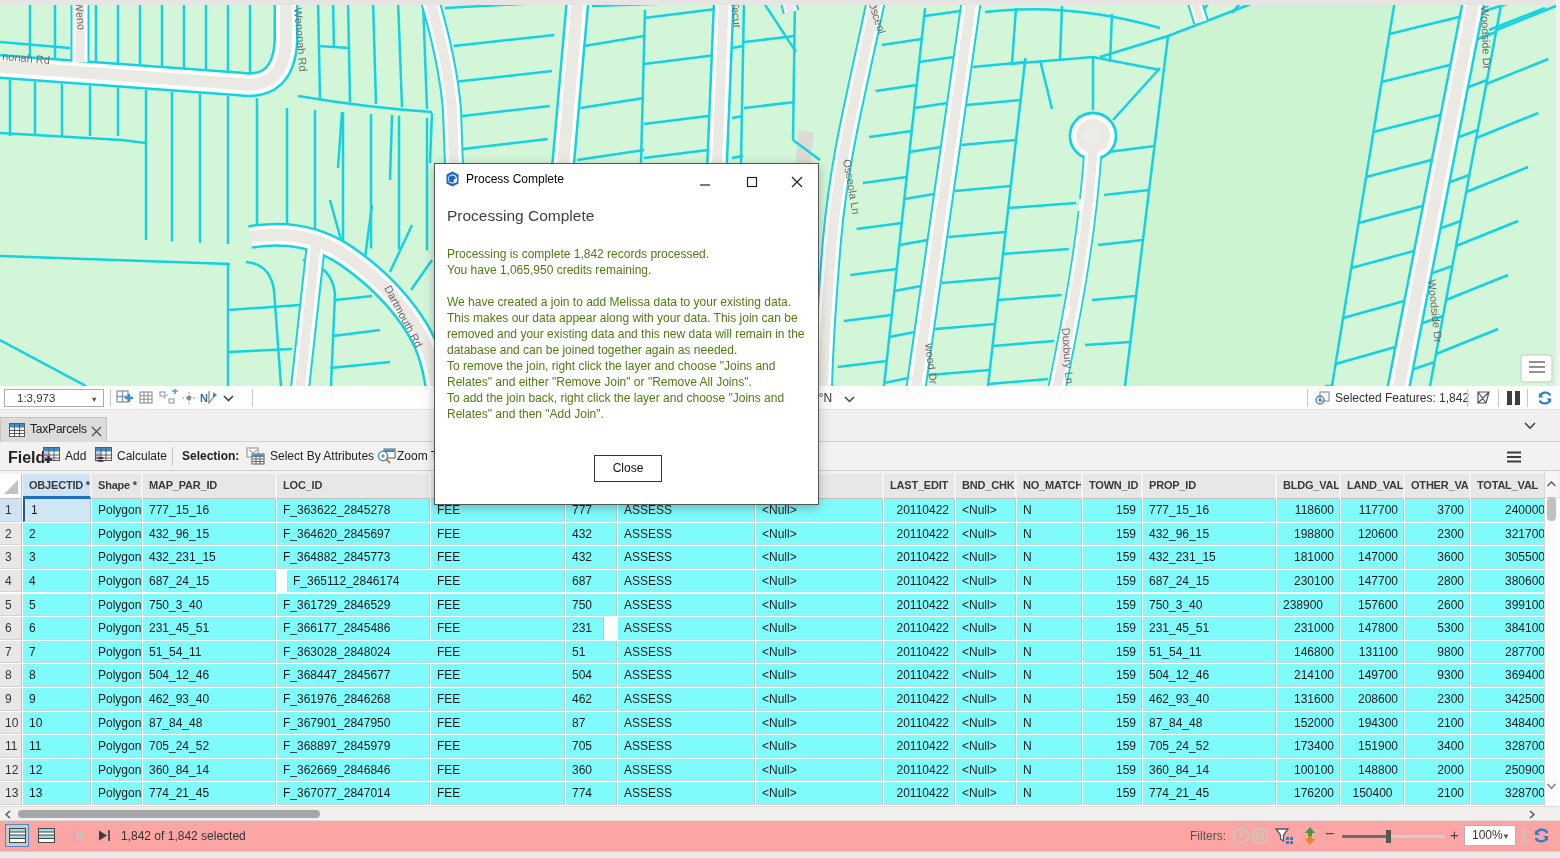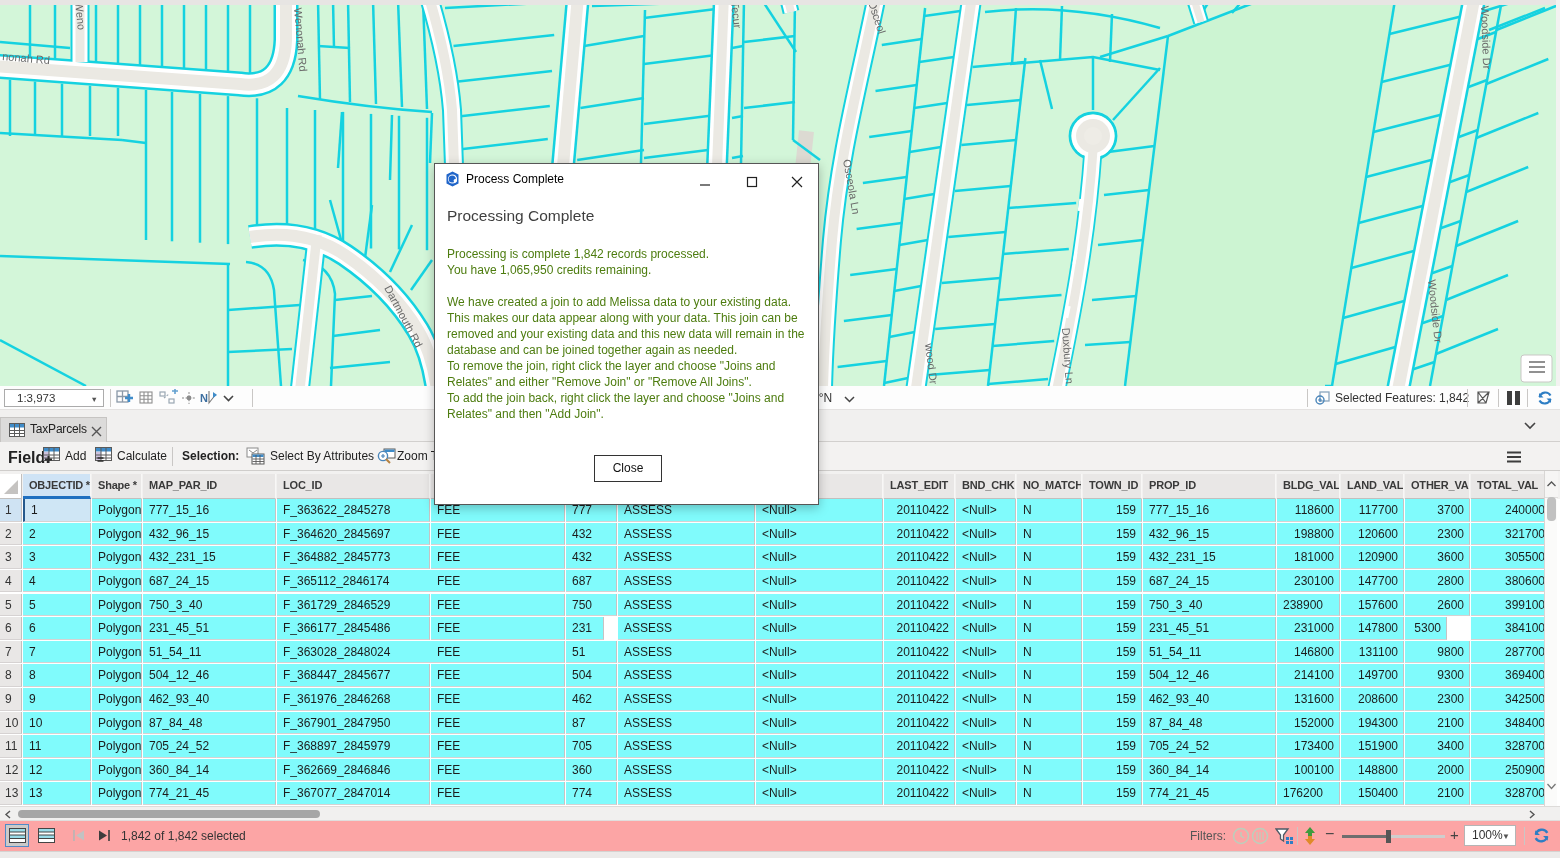--- a/index.html
+++ b/index.html
@@ -448,30 +448,30 @@
       <div class="dcell" style="left:431px;width:134px">FEE</div>
       <div class="dcell" style="left:566px;width:51px">432</div>
       <div class="dcell" style="left:618px;width:137px">ASSESS</div>
       <div class="dcell" style="left:756px;width:127px">&lt;Null&gt;</div>
       <div class="dcell" style="left:884px;width:71px;text-align:right">20110422</div>
       <div class="dcell" style="left:956px;width:60px">&lt;Null&gt;</div>
       <div class="dcell" style="left:1017px;width:65px">N</div>
       <div class="dcell" style="left:1083px;width:59px;text-align:right">159</div>
       <div class="dcell" style="left:1143px;width:133px">432_231_15</div>
       <div class="dcell" style="left:1277px;width:63px;text-align:right">181000</div>
-      <div class="dcell" style="left:1341px;width:63px;text-align:right">120900</div>
+      <div class="dcell" style="left:1341px;width:63px;text-align:right">147000</div>
       <div class="dcell" style="left:1405px;width:65px;text-align:right">3600</div>
       <div class="dcell" style="left:1471px;width:80px;text-align:right">305500</div>
     </div>
 <div class="drow" style="top:98.9px">
       <div class="rnum" style="left:0;width:22px;">4</div>
       <div class="dcell" style="left:23px;width:68px">4</div>
       <div class="dcell" style="left:92px;width:50px">Polygon</div>
       <div class="dcell" style="left:143px;width:133px">687_24_15</div>
-      <div class="dcell" style="left:277px;width:163px">F_365112_2846174</div>
+      <div class="dcell" style="left:287px;width:163px">F_365112_2846174</div>
       <div class="dcell" style="left:431px;width:134px">FEE</div>
       <div class="dcell" style="left:566px;width:51px">687</div>
       <div class="dcell" style="left:618px;width:137px">ASSESS</div>
       <div class="dcell" style="left:756px;width:127px">&lt;Null&gt;</div>
       <div class="dcell" style="left:884px;width:71px;text-align:right">20110422</div>
       <div class="dcell" style="left:956px;width:60px">&lt;Null&gt;</div>
       <div class="dcell" style="left:1017px;width:65px">N</div>
       <div class="dcell" style="left:1083px;width:59px;text-align:right">159</div>
       <div class="dcell" style="left:1143px;width:133px">687_24_15</div>
       <div class="dcell" style="left:1277px;width:63px;text-align:right">230100</div>
@@ -509,21 +509,21 @@
       <div class="dcell" style="left:566px;width:38px">231</div>
       <div class="dcell" style="left:618px;width:137px">ASSESS</div>
       <div class="dcell" style="left:756px;width:127px">&lt;Null&gt;</div>
       <div class="dcell" style="left:884px;width:71px;text-align:right">20110422</div>
       <div class="dcell" style="left:956px;width:60px">&lt;Null&gt;</div>
       <div class="dcell" style="left:1017px;width:65px">N</div>
       <div class="dcell" style="left:1083px;width:59px;text-align:right">159</div>
       <div class="dcell" style="left:1143px;width:133px">231_45_51</div>
       <div class="dcell" style="left:1277px;width:63px;text-align:right">231000</div>
       <div class="dcell" style="left:1341px;width:63px;text-align:right">147800</div>
-      <div class="dcell" style="left:1405px;width:42px;text-align:right">5300</div>
+      <div class="dcell" style="left:1405px;width:65px;text-align:right">5300</div>
       <div class="dcell" style="left:1471px;width:80px;text-align:right">384100</div>
     </div>
 <div class="drow" style="top:169.7px">
       <div class="rnum" style="left:0;width:22px;">7</div>
       <div class="dcell" style="left:23px;width:68px">7</div>
       <div class="dcell" style="left:92px;width:50px">Polygon</div>
       <div class="dcell" style="left:143px;width:133px">51_54_11</div>
       <div class="dcell" style="left:277px;width:176px">F_363028_2848024</div>
       <div class="dcell" style="left:431px;width:134px">FEE</div>
       <div class="dcell" style="left:566px;width:51px">51</div>
@@ -647,22 +647,22 @@
       <div class="dcell" style="left:277px;width:153px">F_367077_2847014</div>
       <div class="dcell" style="left:431px;width:134px">FEE</div>
       <div class="dcell" style="left:566px;width:51px">774</div>
       <div class="dcell" style="left:618px;width:137px">ASSESS</div>
       <div class="dcell" style="left:756px;width:127px">&lt;Null&gt;</div>
       <div class="dcell" style="left:884px;width:71px;text-align:right">20110422</div>
       <div class="dcell" style="left:956px;width:60px">&lt;Null&gt;</div>
       <div class="dcell" style="left:1017px;width:65px">N</div>
       <div class="dcell" style="left:1083px;width:59px;text-align:right">159</div>
       <div class="dcell" style="left:1143px;width:133px">774_21_45</div>
-      <div class="dcell" style="left:1277px;width:63px;text-align:left">176200</div>
-      <div class="dcell" style="left:1341px;width:63px;text-align:right">150400</div>
+      <div class="dcell" style="left:1277px;width:63px;text-align:right">176200</div>
+      <div class="dcell" style="left:1341px;width:63px;text-align:center">150400</div>
       <div class="dcell" style="left:1405px;width:65px;text-align:right">2100</div>
       <div class="dcell" style="left:1471px;width:80px;text-align:right">328700</div>
     </div>
 </div>
 <div id="vscroll">
     <div style="position:absolute;left:0;top:0;width:13px;height:27px;background:#f6f5f4;border-bottom:1px solid #e0dedd;text-align:center;"><svg width="9" height="6" viewBox="0 0 9 6" style="margin-top:10px">
         <path d="M 0.5,5 L 4.5,1 8.5,5" fill="none" stroke="#555" stroke-width="1.3"></path>
       </svg></div>
     <div id="vthumb"></div>
     <svg style="position:absolute;left:2px;top:312px;" width="9" height="7" viewBox="0 0 9 7">

